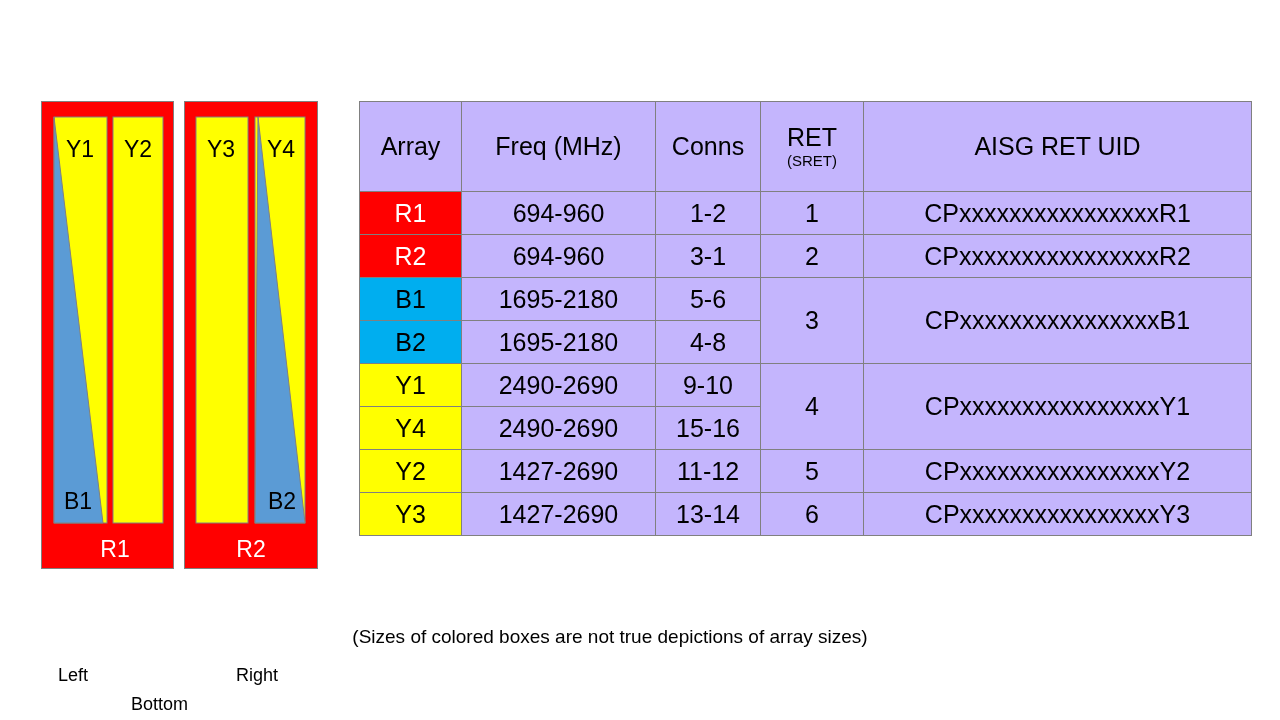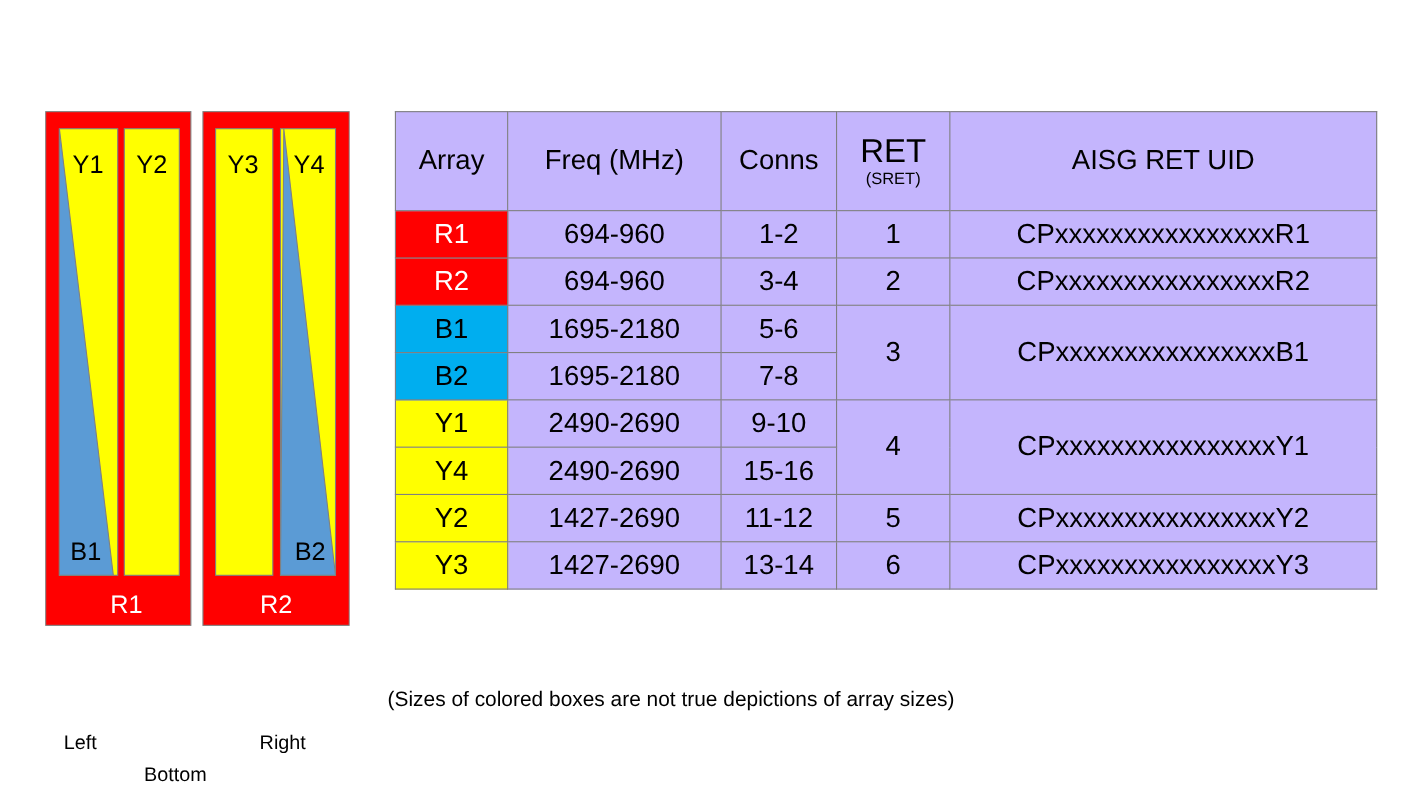--- a/index.html
+++ b/index.html
@@ -87,21 +87,21 @@
   col.c-freq  { width: 194px; }
   col.c-conns { width: 105px; }
   col.c-ret   { width: 103px; }
   col.c-uid   { width: 388px; }
 
   thead tr { height: 90px; }
   thead td {
     font-size: 25px;
     line-height: 1.1;
   }
-  .ret-head-main { font-size: 30px; display: block; }
+  .ret-head-main { font-size: 25px; display: block; }
   .ret-head-sub  { font-size: 15px; display: block; margin-top: 1px; }
 
   tbody tr { height: 43px; }
   tbody td { font-size: 25px; }
 
   td.cell-red {
     background: #FF0000;
     color: #ffffff;
   }
   td.cell-blue {
@@ -180,35 +180,35 @@
         <tr>
           <td class="cell-red">R1</td>
           <td>694-960</td>
           <td>1-2</td>
           <td>1</td>
           <td>CPxxxxxxxxxxxxxxxxR1</td>
         </tr>
         <tr>
           <td class="cell-red">R2</td>
           <td>694-960</td>
-          <td>3-4</td>
+          <td>3-1</td>
           <td>2</td>
           <td>CPxxxxxxxxxxxxxxxxR2</td>
         </tr>
         <tr>
           <td class="cell-blue">B1</td>
           <td>1695-2180</td>
           <td>5-6</td>
           <td rowspan="2">3</td>
           <td rowspan="2">CPxxxxxxxxxxxxxxxxB1</td>
         </tr>
         <tr>
           <td class="cell-blue">B2</td>
           <td>1695-2180</td>
-          <td>7-8</td>
+          <td>4-8</td>
         </tr>
         <tr>
           <td class="cell-yellow">Y1</td>
           <td>2490-2690</td>
           <td>9-10</td>
           <td rowspan="2">4</td>
           <td rowspan="2">CPxxxxxxxxxxxxxxxxY1</td>
         </tr>
         <tr>
           <td class="cell-yellow">Y4</td>

